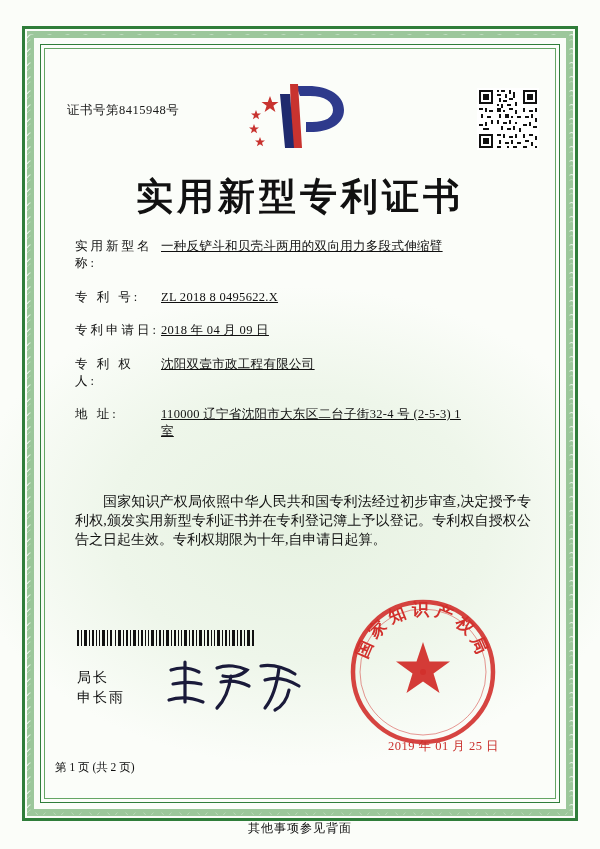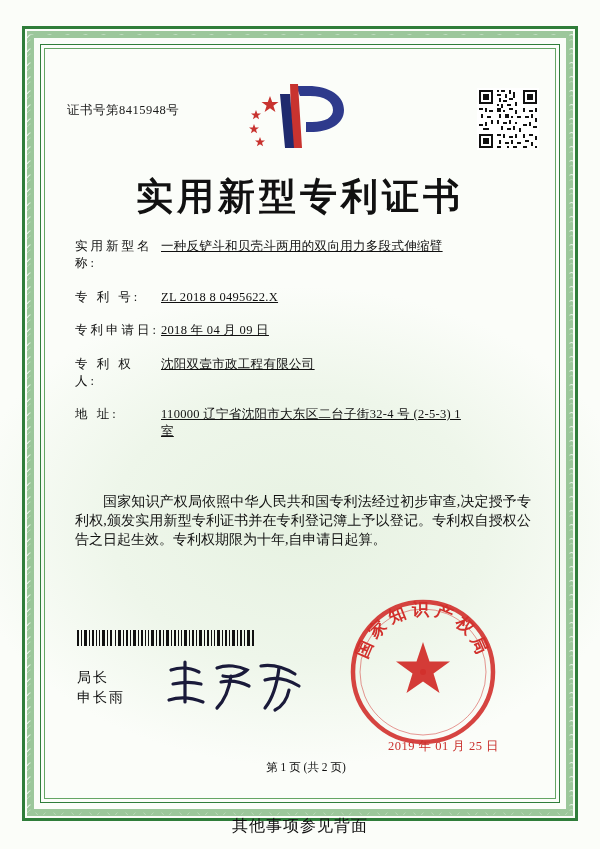--- a/index.html
+++ b/index.html
@@ -198,35 +198,34 @@
   .signature {
     position: absolute;
     left: 106px;
     top: 596px;
     width: 150px;
     height: 60px;
   }
 
   .pageno {
     position: absolute;
-    left: 12px; right: 0;
+    left: 0; right: 0;
     top: 700px;
-    text-align: center;
     font-family: "Liberation Serif", serif;
     font-size: 11.5px;
     color: #111;
   }
 
   .footnote {
     position: absolute;
     left: 0; right: 0;
     bottom: 12px;
     text-align: center;
     font-family: "Liberation Serif", serif;
-    font-size: 16px;
+    font-size: 12px;
     color: #111;
     letter-spacing: 1px;
   }
 </style>
 </head>
 <body>
 
 <div class="page">
 
   <div class="border-outer"></div>

